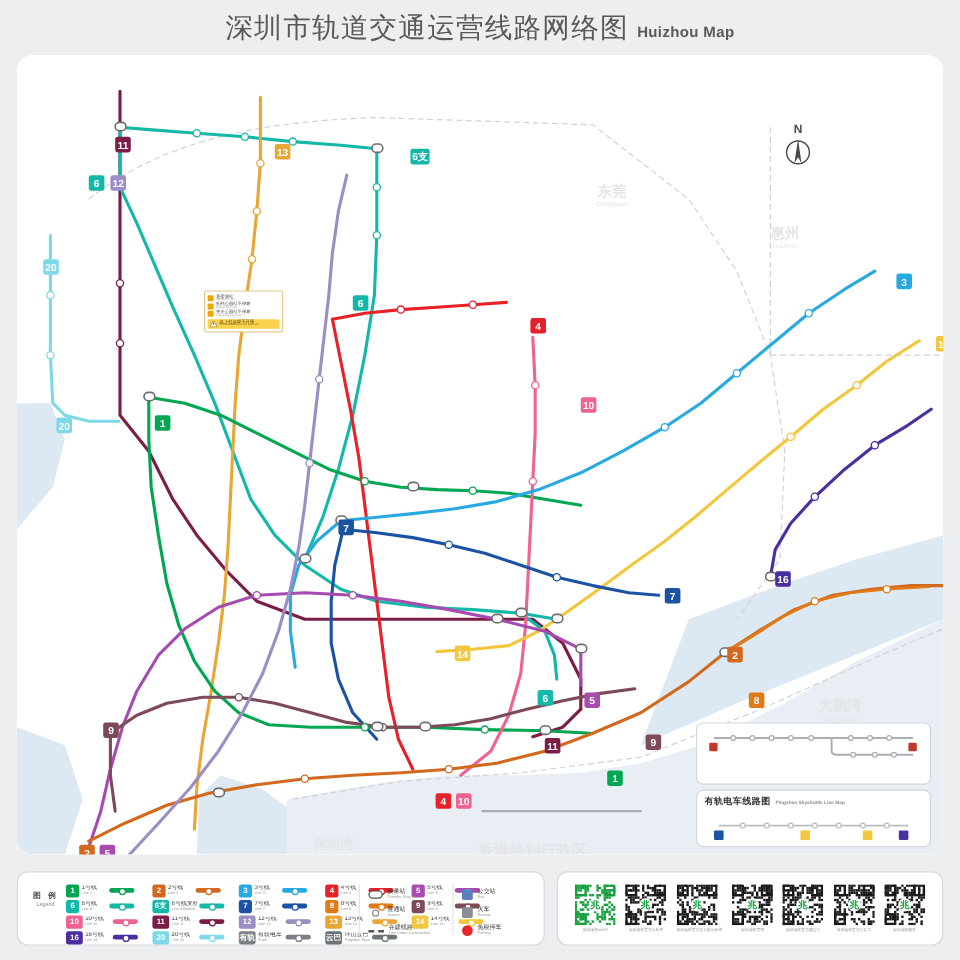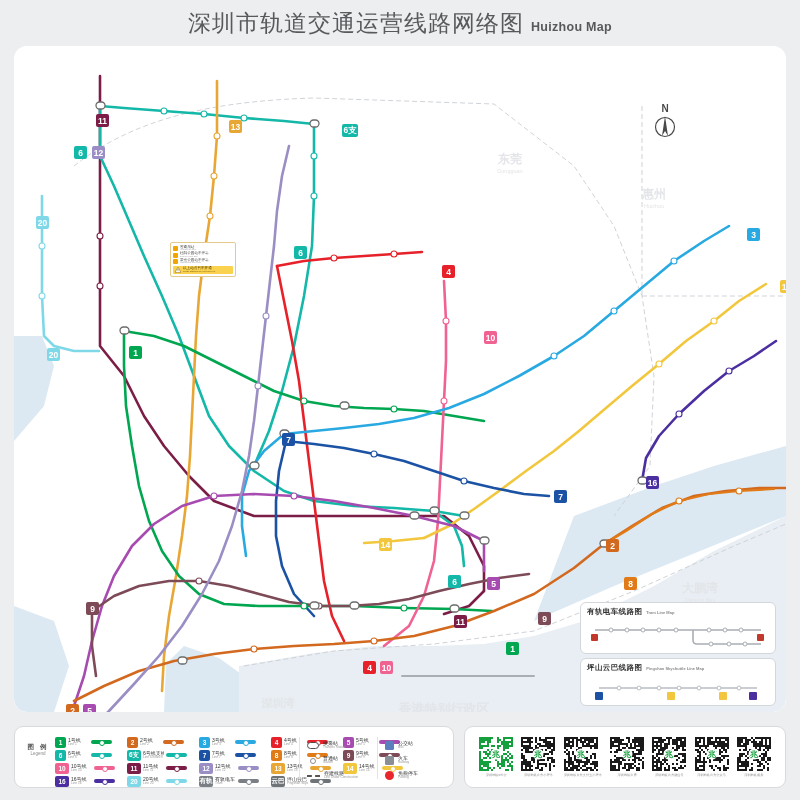--- a/index.html
+++ b/index.html
@@ -371,24 +371,20 @@
         <div style="position: absolute; left: 524px; top: 566px; min-width: 13px; height: 13px; padding: 0px 1.5px; border-radius: 2px; background: rgb(125, 75, 87); color: rgb(255, 255, 255); font-size: 8.5px; font-weight: bold; display: flex; align-items: center; justify-content: center;">9</div>
         <div style="position: absolute; left: 492px; top: 596px; min-width: 13px; height: 13px; padding: 0px 1.5px; border-radius: 2px; background: rgb(0, 166, 80); color: rgb(255, 255, 255); font-size: 8.5px; font-weight: bold; display: flex; align-items: center; justify-content: center;">1</div>
         <div style="position: absolute; left: 72px; top: 556px; min-width: 13px; height: 13px; padding: 0px 1.5px; border-radius: 2px; background: rgb(125, 75, 87); color: rgb(255, 255, 255); font-size: 8.5px; font-weight: bold; display: flex; align-items: center; justify-content: center;">9</div>
         <div style="position: absolute; left: 52px; top: 658px; min-width: 13px; height: 13px; padding: 0px 1.5px; border-radius: 2px; background: rgb(210, 105, 30); color: rgb(255, 255, 255); font-size: 8.5px; font-weight: bold; display: flex; align-items: center; justify-content: center;">2</div>
         <div style="position: absolute; left: 69px; top: 658px; min-width: 13px; height: 13px; padding: 0px 1.5px; border-radius: 2px; background: rgb(167, 75, 176); color: rgb(255, 255, 255); font-size: 8.5px; font-weight: bold; display: flex; align-items: center; justify-content: center;">5</div>
         <div style="position: absolute; left: 349px; top: 615px; min-width: 13px; height: 13px; padding: 0px 1.5px; border-radius: 2px; background: rgb(230, 33, 41); color: rgb(255, 255, 255); font-size: 8.5px; font-weight: bold; display: flex; align-items: center; justify-content: center;">4</div>
         <div style="position: absolute; left: 366px; top: 615px; min-width: 13px; height: 13px; padding: 0px 1.5px; border-radius: 2px; background: rgb(240, 98, 146); color: rgb(255, 255, 255); font-size: 8.5px; font-weight: bold; display: flex; align-items: center; justify-content: center;">10</div>
       </div>
 
     <div class="inset" style="left:566px; top:556px; width:196px; height:52px;">
-      <div class="inset-title">
-        <span class="cn">有轨电车线路图</span>
-        <span class="en">Tram Line Map</span>
-      </div>
       <svg width="196" height="34" viewBox="0 0 196 34" style="display:block">
         <path d="M14,12 L112,12" stroke="#a9aeb4" stroke-width="1.6" fill="none"></path>
         <path d="M112,12 L112,22 Q112,26 116,26 L180,26" stroke="#a9aeb4" stroke-width="1.6" fill="none"></path>
         <path d="M112,12 L180,12" stroke="#a9aeb4" stroke-width="1.6" fill="none"></path>
         <g fill="#fff" stroke="#a9aeb4" stroke-width="1">
           <circle cx="30" cy="12" r="2"></circle>
             <circle cx="46" cy="12" r="2"></circle>
           <circle cx="62" cy="12" r="2"></circle>
             <circle cx="78" cy="12" r="2"></circle>
           <circle cx="95" cy="12" r="2"></circle>
@@ -399,21 +395,21 @@
             <circle cx="148" cy="26" r="2"></circle>
           <circle cx="164" cy="26" r="2"></circle>
         </g>
         <rect x="10" y="16" width="7" height="7" rx="1" fill="#c0392b"></rect>
         <rect x="176" y="16" width="7" height="7" rx="1" fill="#c0392b"></rect>
       </svg>
     </div>
 
     <div class="inset" style="left:566px; top:612px; width:196px; height:48px;">
       <div class="inset-title">
-        <span class="cn">坪山云巴线路图</span>
+        <span class="cn">有轨电车线路图</span>
         <span class="en">Pingshan Skyshuttle Line Map</span>
       </div>
       <svg width="196" height="30" viewBox="0 0 196 30" style="display:block">
         <path d="M18,14 L176,14" stroke="#b9bdc2" stroke-width="1.6" fill="none"></path>
         <g fill="#fff" stroke="#b9bdc2" stroke-width="1">
           <circle cx="38" cy="14" r="2"></circle>
             <circle cx="58" cy="14" r="2"></circle>
           <circle cx="78" cy="14" r="2"></circle>
             <circle cx="98" cy="14" r="2"></circle>
           <circle cx="118" cy="14" r="2"></circle>

